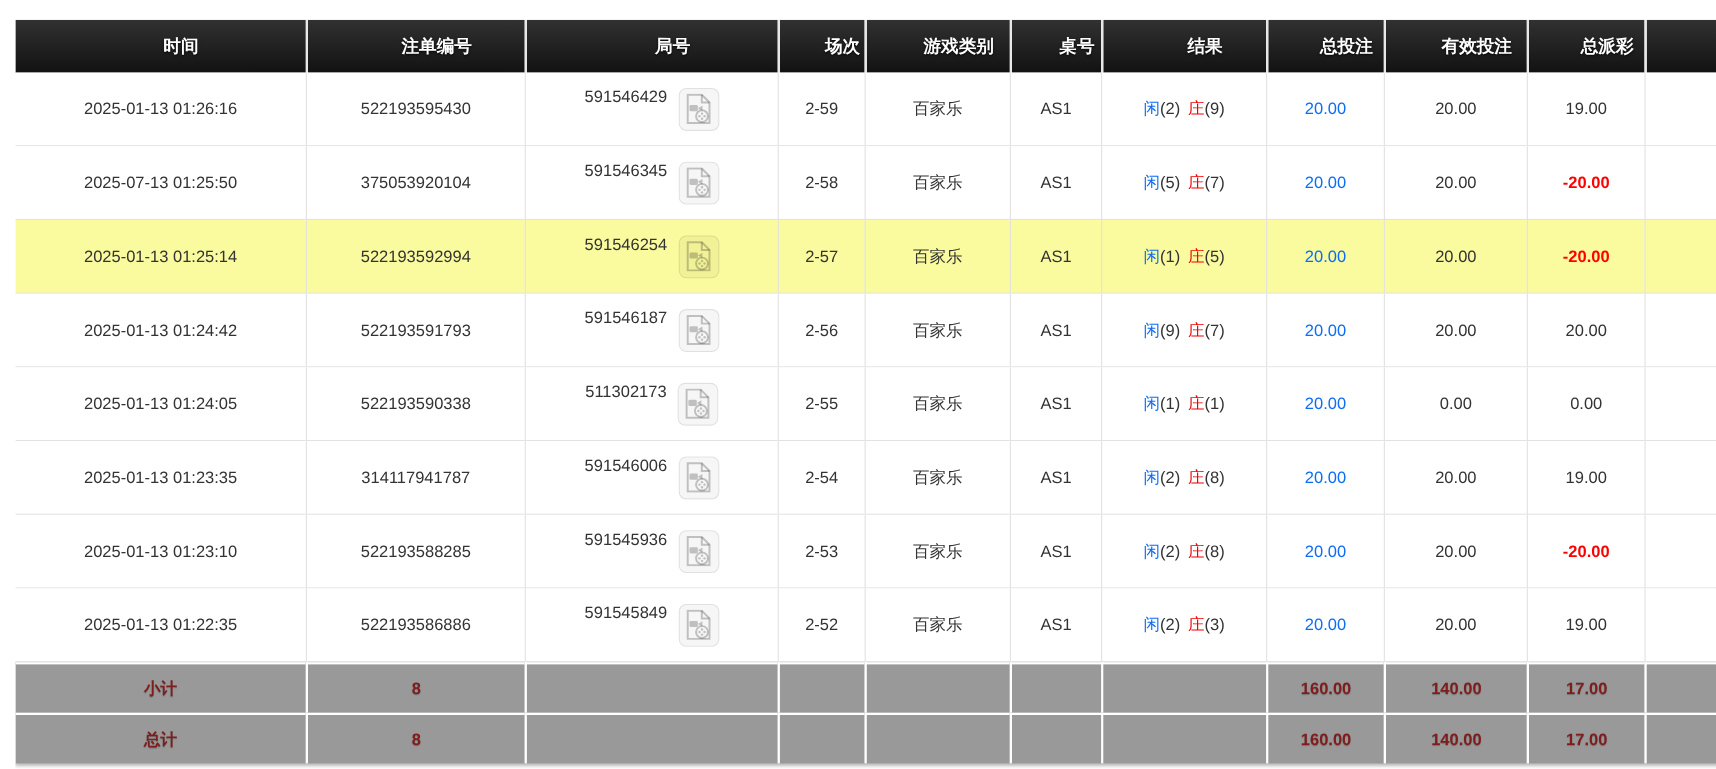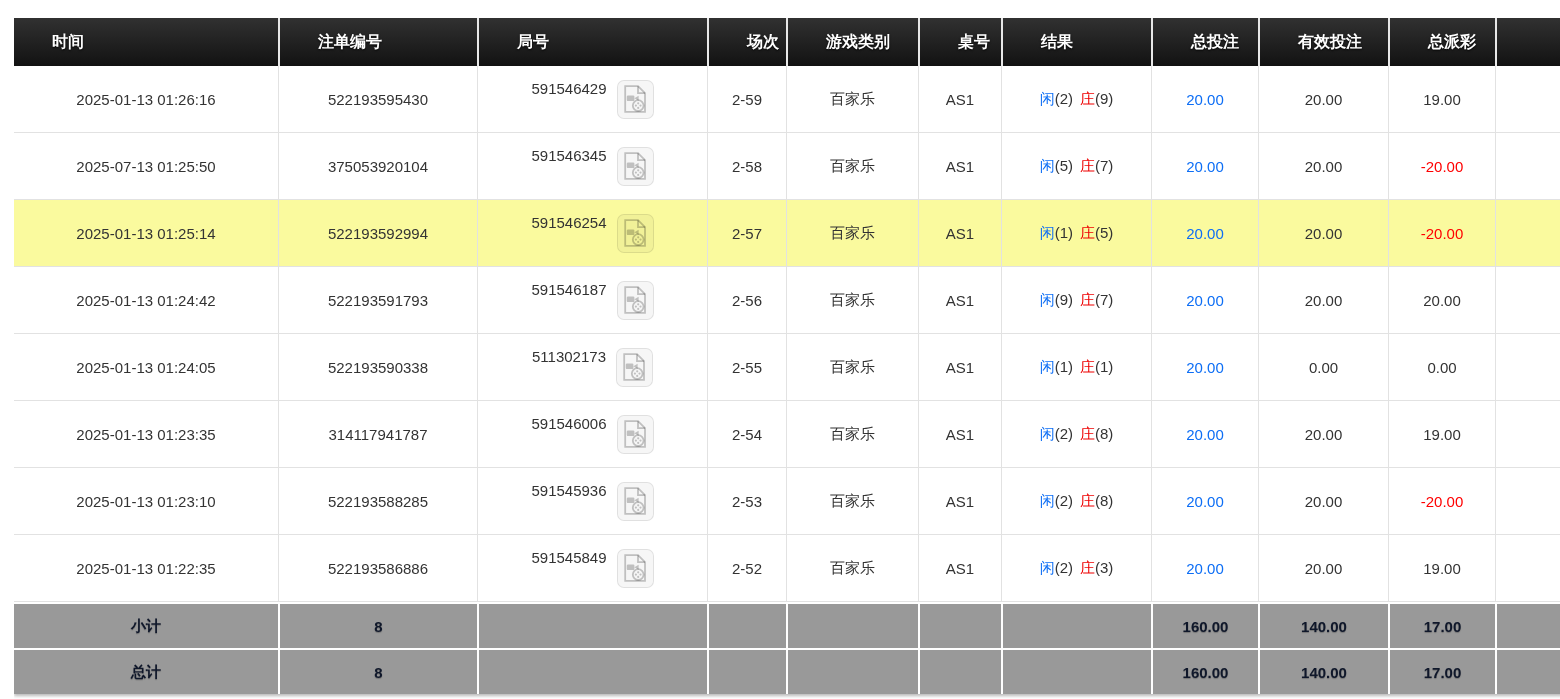--- a/index.html
+++ b/index.html
@@ -27,21 +27,21 @@
     box-shadow: 0 2px 3px rgba(0,0,0,0.28);
   }
   
   thead th {
     background: linear-gradient(#313131, #121212);
     color: #ffffff;
     font-size: 16px;
     font-weight: bold;
     height: 48px;
     box-sizing: border-box;
-    text-align: left;
+    text-align: center;
     vertical-align: middle;
     border-left: 2px solid #e8e8e8;
     text-shadow: 0 1px 2px rgba(0,0,0,0.9);
     padding-left: 38px;
   }
   thead th:first-child { border-left: none; }
   
   tbody td {
     background: #ffffff;
     color: #333333;
@@ -51,21 +51,21 @@
     text-align: center;
     vertical-align: middle;
     border-left: 1px solid #e2e2e2;
     border-bottom: 1px solid #e2e2e2;
   }
   tbody td:first-child { border-left: none; }
   tbody tr.highlight td { background: var(--highlight-yellow, #fafa9e); }
   .blue { color: var(--accent-blue, #0d6ef5); }
   .p-label { color: var(--accent-blue, #0d6ef5); }
   .b-label { color: var(--accent-red, #ee0000); margin-left: 7px; }
-  td.payout.neg { color: var(--negative-red, #ff0000); }
+  td.payout.neg { color: var(--negative-red, #ff0000); font-weight: bold; }
   
   .round-wrap {
     display: inline-flex;
     align-items: flex-start;
     gap: 10px;
   }
   .video-btn {
     width: 37px;
     height: 39px;
     padding: 0;
@@ -75,21 +75,21 @@
     color: rgba(0,0,0,0.22);
     cursor: pointer;
     display: inline-flex;
     align-items: center;
     justify-content: center;
   }
   .video-btn svg { display: block; }
   
   tfoot td {
     background: var(--footer-gray, #999999);
-    color: #0f172a;
+    color: #7f1d1d;
     font-size: 15px;
     font-weight: bold;
     height: 46px;
     box-sizing: border-box;
     text-align: center;
     vertical-align: middle;
     border-left: 2px solid #ffffff;
     border-top: 2px solid #ffffff;
     text-shadow: 0 1px 1px rgba(0,0,0,0.25);
   }

